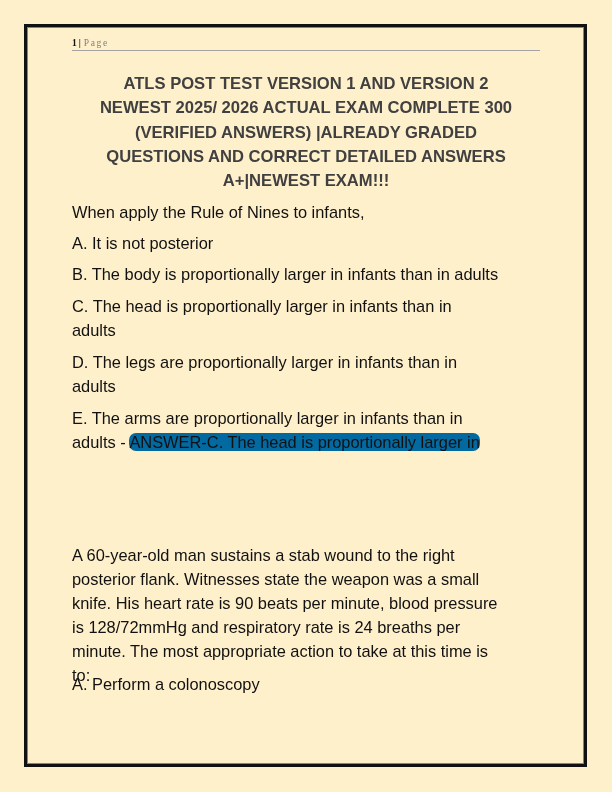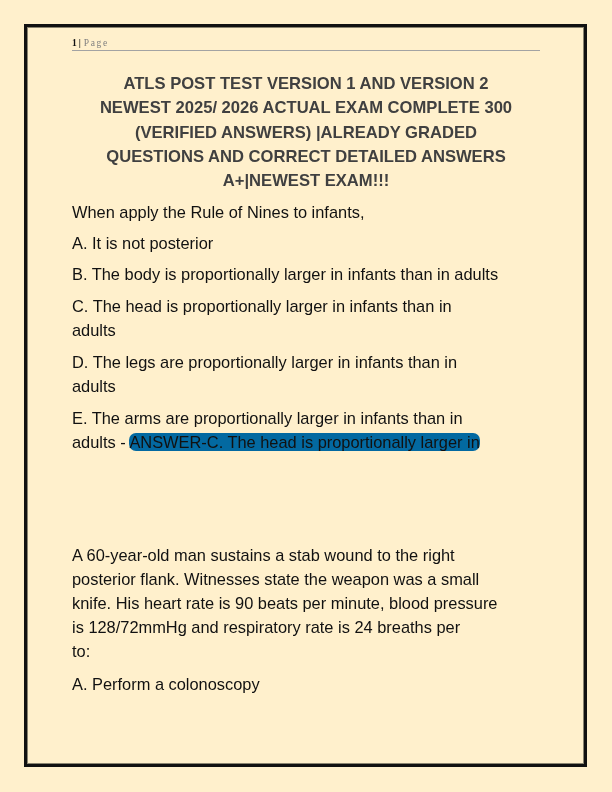--- a/index.html
+++ b/index.html
@@ -81,15 +81,16 @@
 <div class="body-text" style="top:406px;">
   <div>E. The arms are proportionally larger in infants than in</div>
   <div><span>adults - </span><span class="hl">ANSWER-C. The head is proportionally larger in</span></div>
 </div>
 
 <div class="body-text" style="top:504px;margin-top:39px;">
   <div>A 60-year-old man sustains a stab wound to the right</div>
   <div>posterior flank. Witnesses state the weapon was a small</div>
   <div>knife. His heart rate is 90 beats per minute, blood pressure</div>
   <div>is 128/72mmHg and respiratory rate is 24 breaths per</div>
+  <div>minute. The most appropriate action to take at this time is</div>
   <div>to:</div>
 </div>
 <div class="body-text" style="top:672px;">A. Perform a colonoscopy</div>
 
 </body></html>

